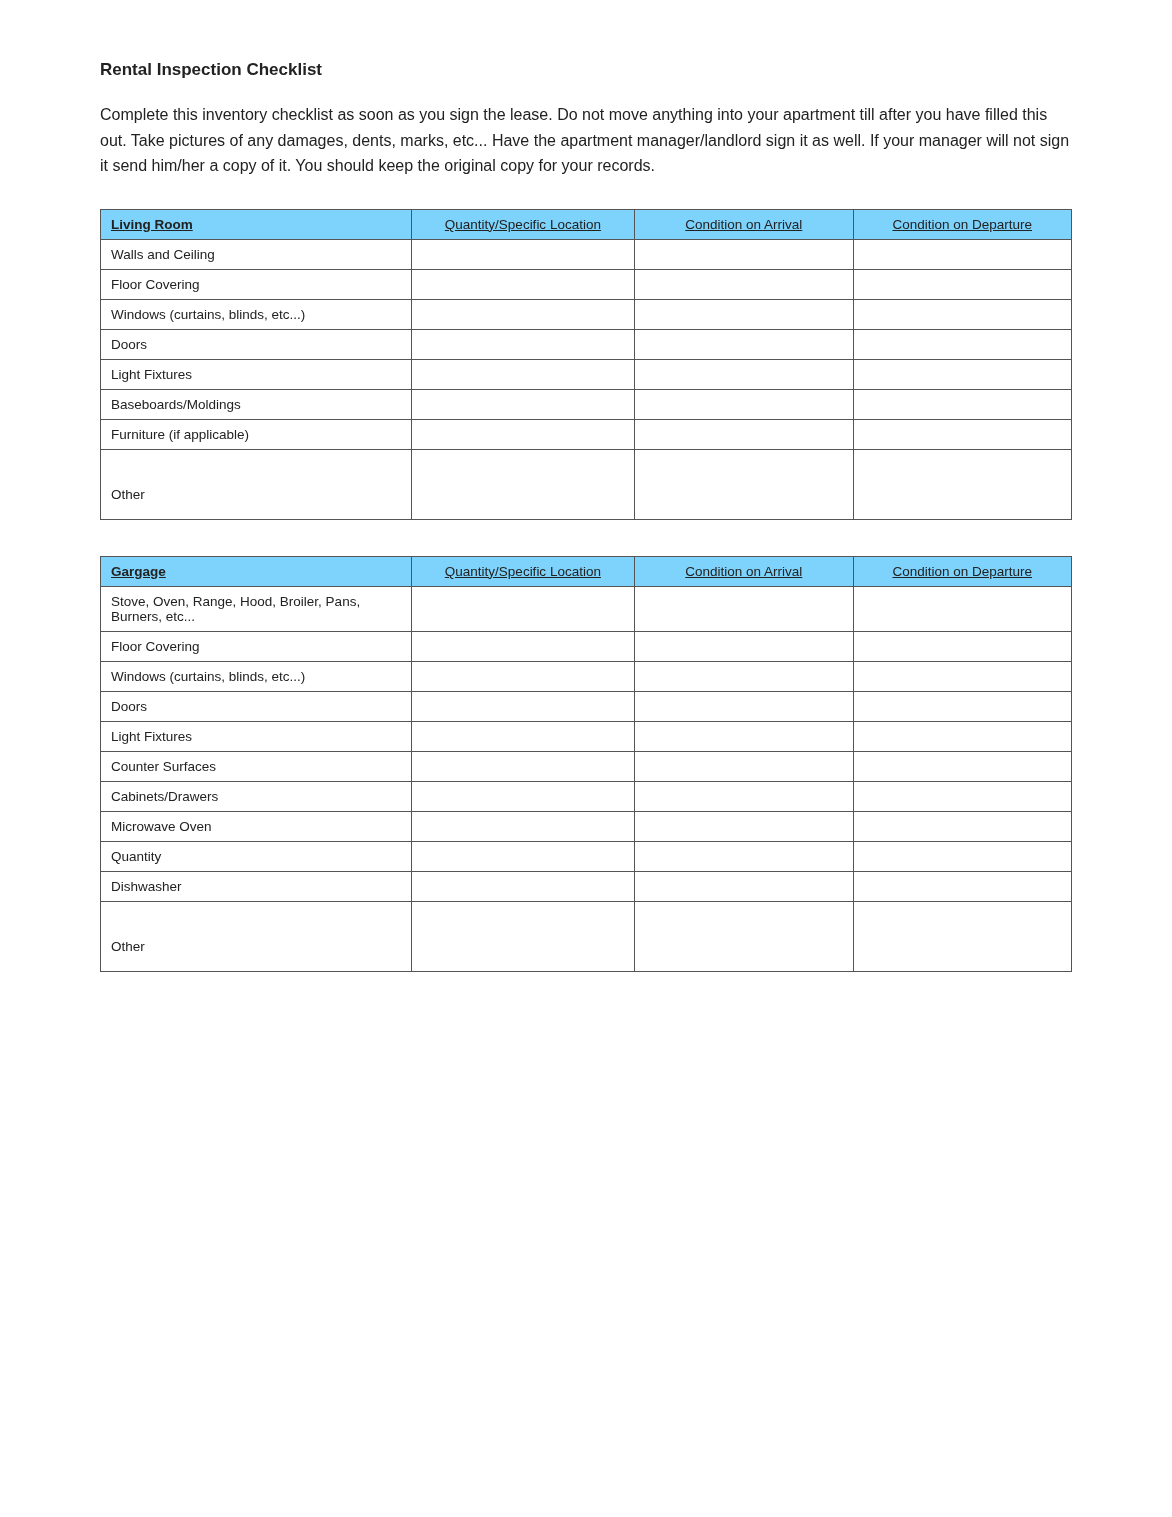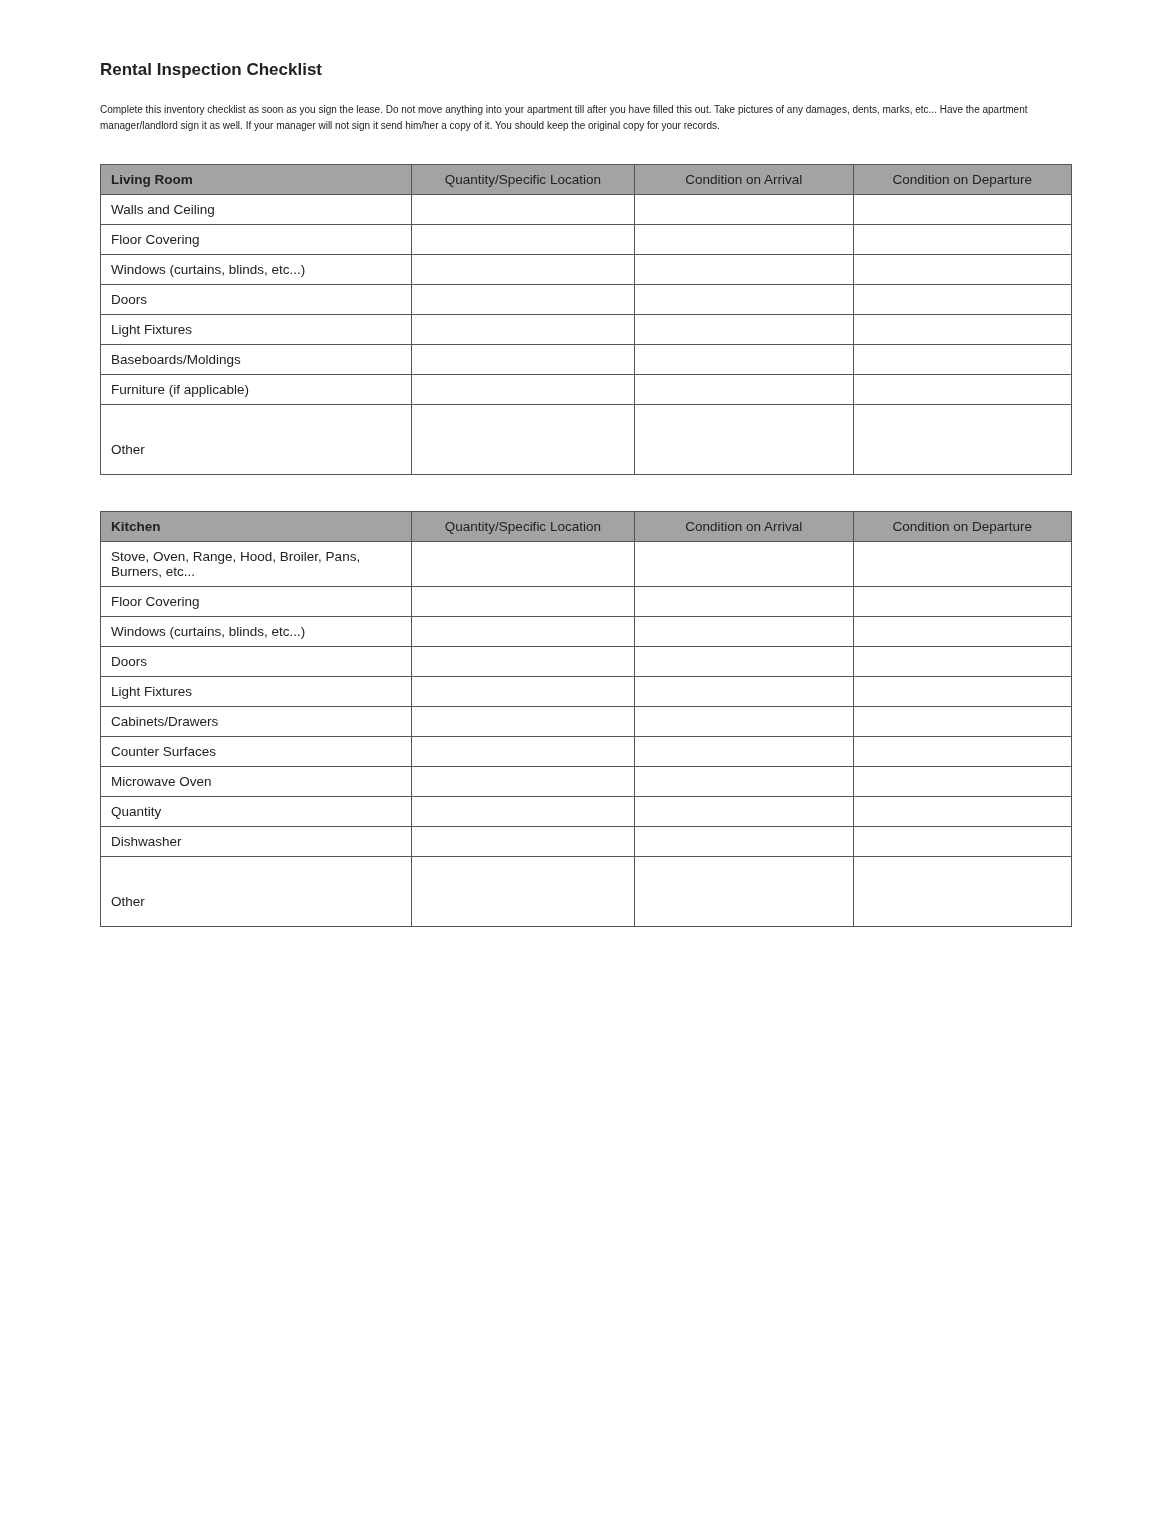--- a/index.html
+++ b/index.html
@@ -18,21 +18,21 @@
       padding: 60px 100px;
     }
 
     .page-title {
       font-weight: bold;
       font-size: 17px;
       margin-bottom: 22px;
     }
 
     .intro-text {
-      font-size: 10px;
+      font-size: 16px;
       line-height: 1.6;
       margin-bottom: 30px;
     }
 
     .section-table {
       width: 100%;
       border-collapse: collapse;
       margin-bottom: 36px;
     }
 
@@ -40,21 +40,22 @@
     .section-table td {
       border: 1px solid #555;
       padding: 7px 10px;
       vertical-align: top;
       font-size: 13.5px;
     }
 
     .section-table th {
       font-weight: normal;
       text-align: center;
-      background: #a3a3a3;
+      background: #7dd3fc;
+      text-decoration: underline;
     }
 
     .section-table th.section-header {
       text-align: left;
       font-weight: bold;
       vertical-align: bottom;
     }
 
     .section-table td.item-label {
       font-weight: normal;
@@ -144,21 +145,21 @@
       <td class="col-qty"></td>
       <td class="col-arrival"></td>
       <td class="col-departure"></td>
     </tr>
     </tbody>
 </table>
 
 <table class="section-table">
   <thead>
     <tr>
-      <th class="section-header col-item">Kitchen</th>
+      <th class="section-header col-item">Gargage</th>
       <th class="col-qty">Quantity/Specific Location</th>
       <th class="col-arrival">Condition on Arrival</th>
       <th class="col-departure">Condition on Departure</th>
     </tr>
   </thead>
   <tbody id="kitchen-body">
   <tr>
         <td class="item-label col-item">Stove, Oven, Range, Hood, Broiler, Pans, Burners, etc...</td>
         <td></td>
         <td></td>
@@ -182,27 +183,27 @@
         <td></td>
         <td></td>
       </tr>
       <tr>
         <td class="item-label col-item">Light Fixtures</td>
         <td></td>
         <td></td>
         <td></td>
       </tr>
       <tr>
+        <td class="item-label col-item">Counter Surfaces</td>
+        <td></td>
+        <td></td>
+        <td></td>
+      </tr>
+      <tr>
         <td class="item-label col-item">Cabinets/Drawers</td>
-        <td></td>
-        <td></td>
-        <td></td>
-      </tr>
-      <tr>
-        <td class="item-label col-item">Counter Surfaces</td>
         <td></td>
         <td></td>
         <td></td>
       </tr>
       <tr>
         <td class="item-label col-item">Microwave Oven</td>
         <td></td>
         <td></td>
         <td></td>
       </tr>

